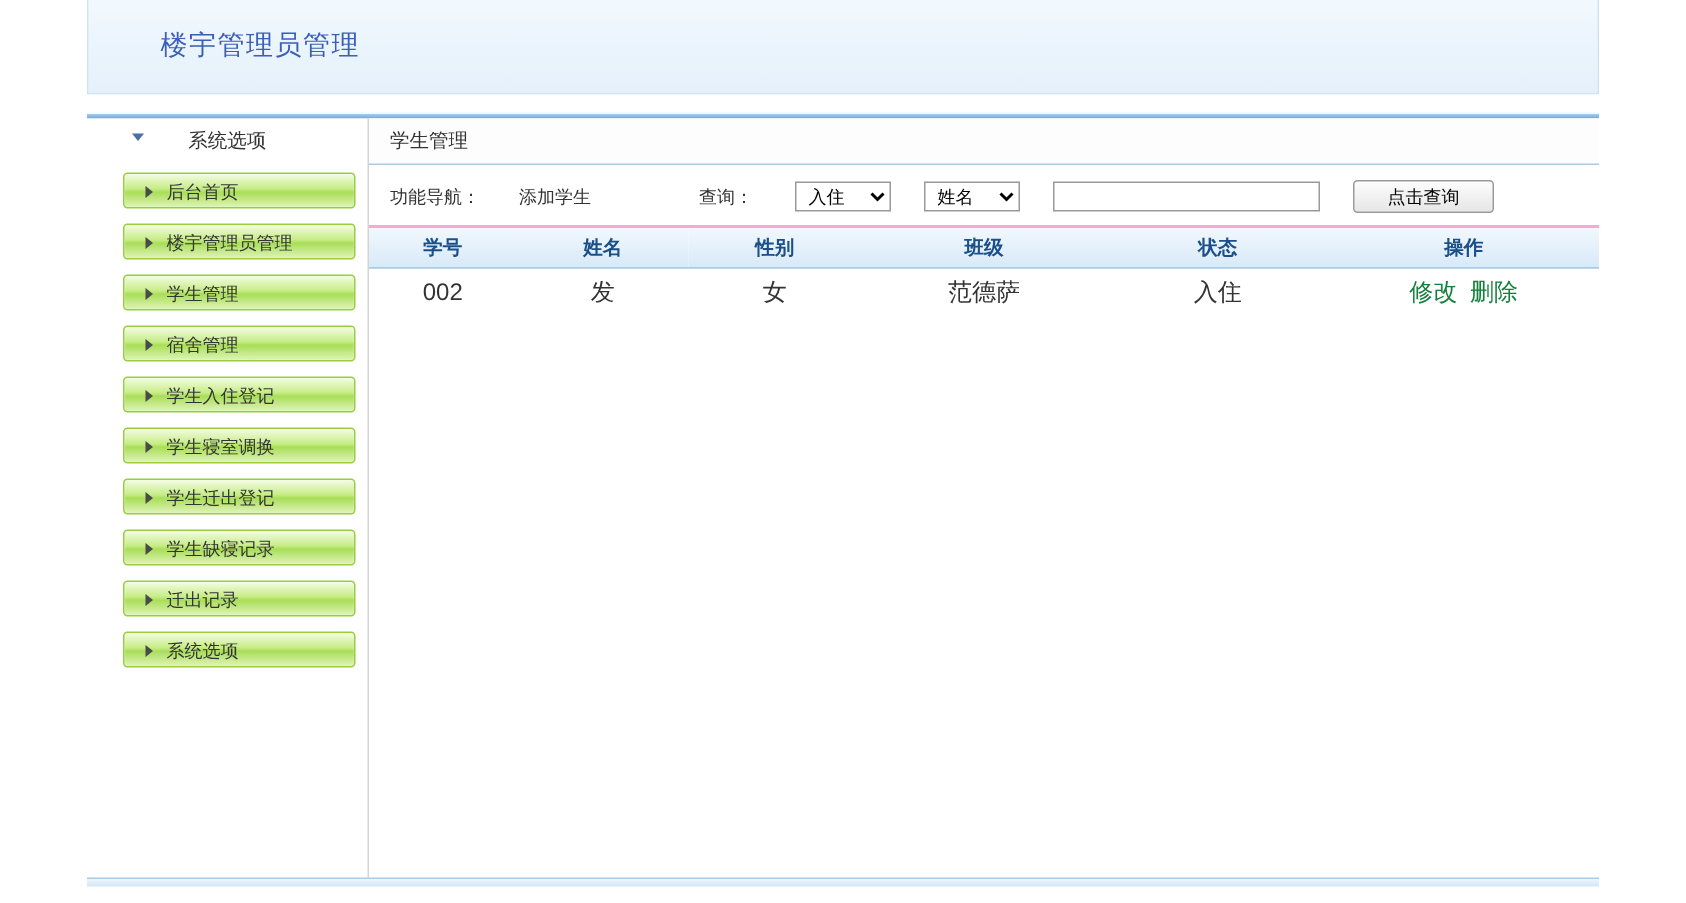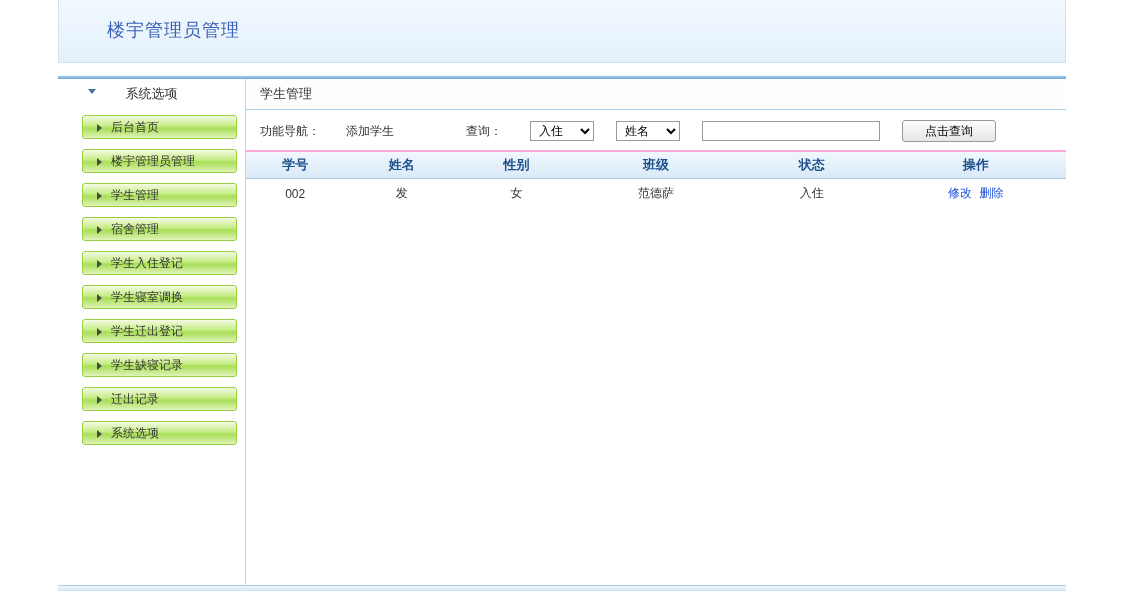--- a/index.html
+++ b/index.html
@@ -65,21 +65,20 @@
     position: absolute;
     left: 30px;
     top: 10px;
     width: 0; height: 0;
     border-left: 4px solid transparent;
     border-right: 4px solid transparent;
     border-top: 5px solid #4a6fa8;
   }
   .menu {
     padding: 6px 8px 0 24px;
-    font-family: Liberation Mono, monospace;
   }
   .menu-item {
     margin-bottom: 10px;
     height: 24px;
     line-height: 24px;
     padding-left: 28px;
     font-size: 12px;
     color: #333;
     position: relative;
     cursor: pointer;
@@ -147,24 +146,24 @@
     text-align: center;
     font-weight: bold;
     font-size: 13px;
     padding: 4px 6px;
     color: #1b4f8a;
     border-bottom: 1px solid #a9cde7;
   }
   table.data td {
     text-align: center;
     padding: 6px 6px;
-    font-size: 12px;
+    font-size: 16px;
     color: #333;
   }
-  .op-link { color: #1d4ed8; cursor: pointer; margin: 0 2px; }
+  .op-link { color: #15803d; cursor: pointer; margin: 0 2px; }
   .footer-line {
     height: 6px;
     background: linear-gradient(#eef6fd,#d1e6f6);
     border-top: 1px solid #a9cde7;
   }
 </style>
 </head>
 <body>
 
 <div class="viewport">

